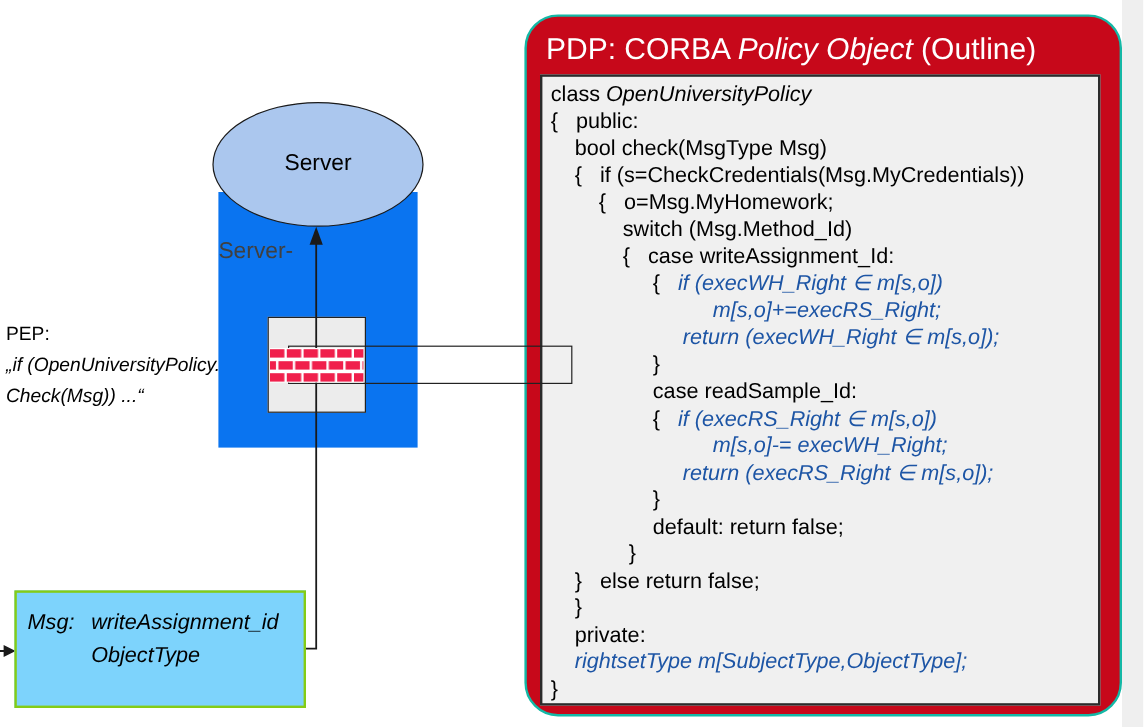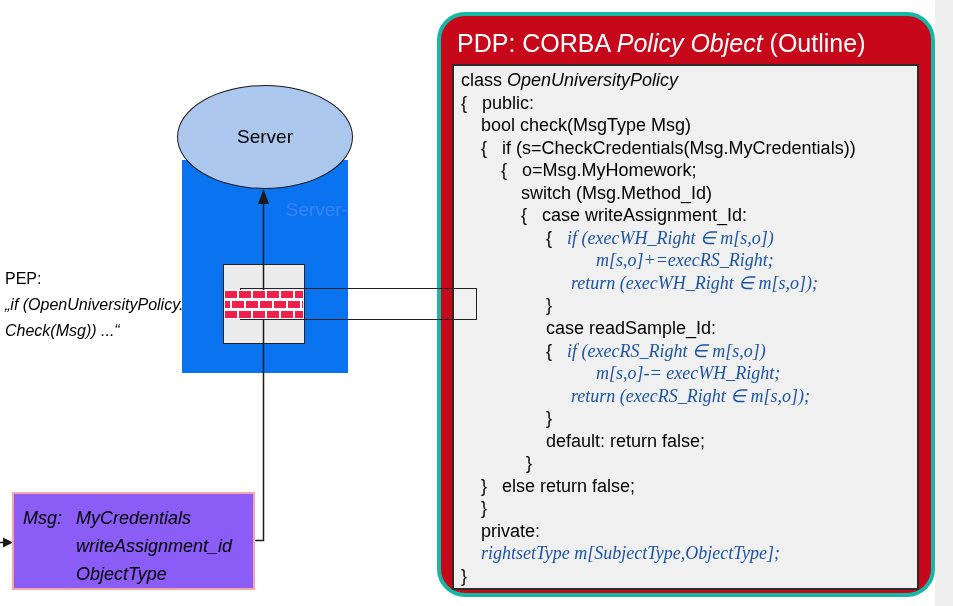--- a/index.html
+++ b/index.html
@@ -5,61 +5,61 @@
   html,body { margin:0; padding:0; background:#ffffff; }
   .canvas {
     position:relative; width:953px; height:606px; background:#ffffff;
     font-family:"Liberation Sans", sans-serif; overflow:hidden; color:#000;
   }
   .right-strip { position:absolute; left:935px; top:0; width:18px; height:606px; background:#efefef; z-index:0; }
 
   
   .pdp {
     position:absolute; left:437px; top:12px; width:498px; height:585px;
-    background:var(--pdp-red); border:4px solid #14b8a6; border-radius:28px;
+    background:var(--pdp-red); border:2px solid #14b8a6; border-radius:28px;
     box-sizing:border-box; z-index:1;padding-left:44px;
   }
   .pdp-title { position:absolute; left:16px; top:13px; font-size:25px; color:#ffffff; white-space:pre; }
   .pdp-title .it { font-style:italic; }
   .code {
     position:absolute; left:11px; top:48px; width:467px; height:526px;
     background:var(--panel-gray); border:2px solid #2b2b2b; box-sizing:border-box;
     padding:3px 0 0 7px; font-size:18px; line-height:22.55px; white-space:pre;
     overflow:hidden;
   }
   .code .n { }
   .code .i { font-style:italic; }
-  .code .b { font-style:italic; color:var(--code-blue);font-family:Liberation Serif, serif; }
+  .code .b { font-style:italic; color:var(--code-blue); }
 
   
   .pep { position:absolute; left:5px; top:266px; width:280px; font-size:16px; line-height:26px; color:#000; z-index:2; }
   .pep .it { font-style:italic; }
   .pep-clip { position:absolute; left:182px; top:160px; width:166px; height:213px; overflow:hidden; z-index:4; }
   .pep-clip .pep { left:-177px; top:106px; color:#ffffff; }
 
   
   .skel-rect { position:absolute; left:182px; top:160px; width:166px; height:213px; background:var(--skel-blue); z-index:3; }
-  .skel-label { position:absolute; left:182px; top:197px; width:166px; text-align:right; color:#3b82f6; font-size:19px; line-height:25px; z-index:9; }
+  .skel-label { position:absolute; left:182px; top:197px; width:166px; text-align:left; color:#404040; font-size:19px; line-height:25px; z-index:9; }
   .ellipse {
     position:absolute; left:177px; top:85px; width:176px; height:104px;
     background:var(--ellipse-blue); border:1.6px solid #1a1a1a; border-radius:50%;
     box-sizing:border-box; display:flex; align-items:center; justify-content:center;
     font-size:19px; z-index:9;
   }
 
   
   .brickbox { position:absolute; left:223px; top:264px; width:82px; height:80px; background:#ececec; border:1.6px solid #222; box-sizing:border-box; z-index:5; }
   .bricks { position:absolute; left:225px; top:290px; z-index:8; }
   .band { position:absolute; left:240px; top:288px; width:237px; height:32px; border:1.5px solid #222; box-sizing:border-box; background:transparent; z-index:6; }
   .overlay { position:absolute; left:0; top:0; z-index:7; pointer-events:none; }
 
   
   .msgbox {
     position:absolute; left:12px; top:492px; width:243px; height:98px;
-    background:#8b5cf6; border:2px solid #fca5a5; box-sizing:border-box;
+    background:#7dd3fc; border:2px solid #84cc16; box-sizing:border-box;
     display:flex; align-items:flex-start; padding:10px 0 0 9px;
     font-style:italic; font-size:18px; line-height:28px; z-index:9;
   }
   .msg-label { margin-right:14px; white-space:pre; }
 </style>
 </head>
 <body>
 
 <div class="canvas">
 
@@ -113,19 +113,18 @@
     <div>Server-</div>
   </div>
 
   <div class="ellipse">
     <span>Server</span>
   </div>
 
   <div class="msgbox">
     <div class="msg-label">Msg:</div>
     <div>
-        <div>MyCredentials</div>
         <div>writeAssignment_id</div>
         <div>ObjectType</div>
       </div>
   </div>
 
 </div>
 
 </body></html>

